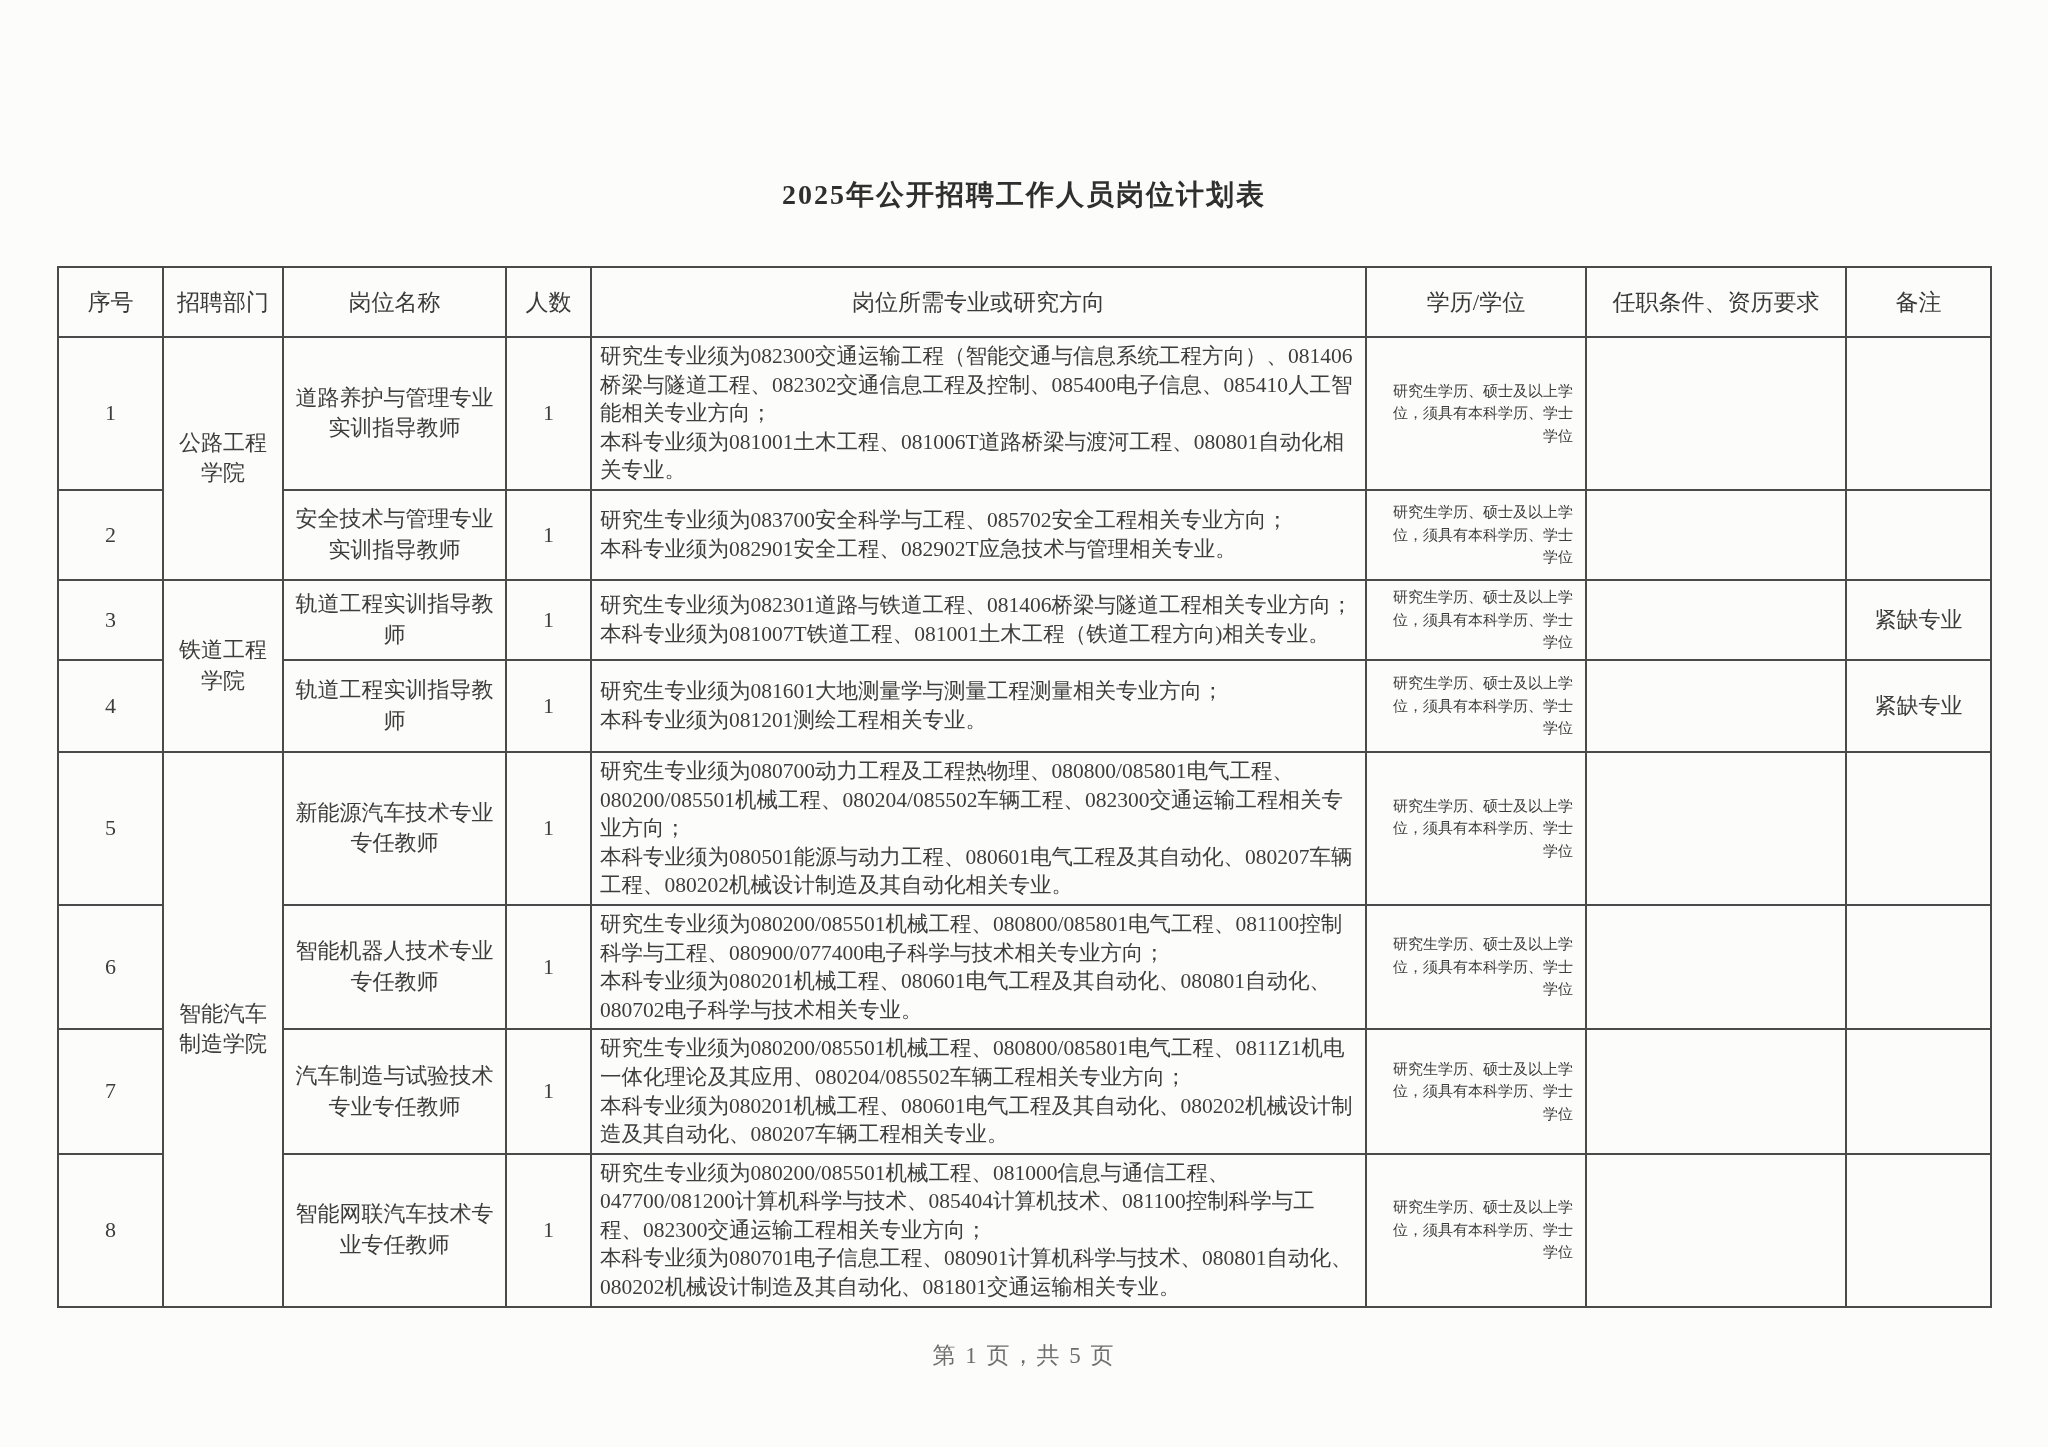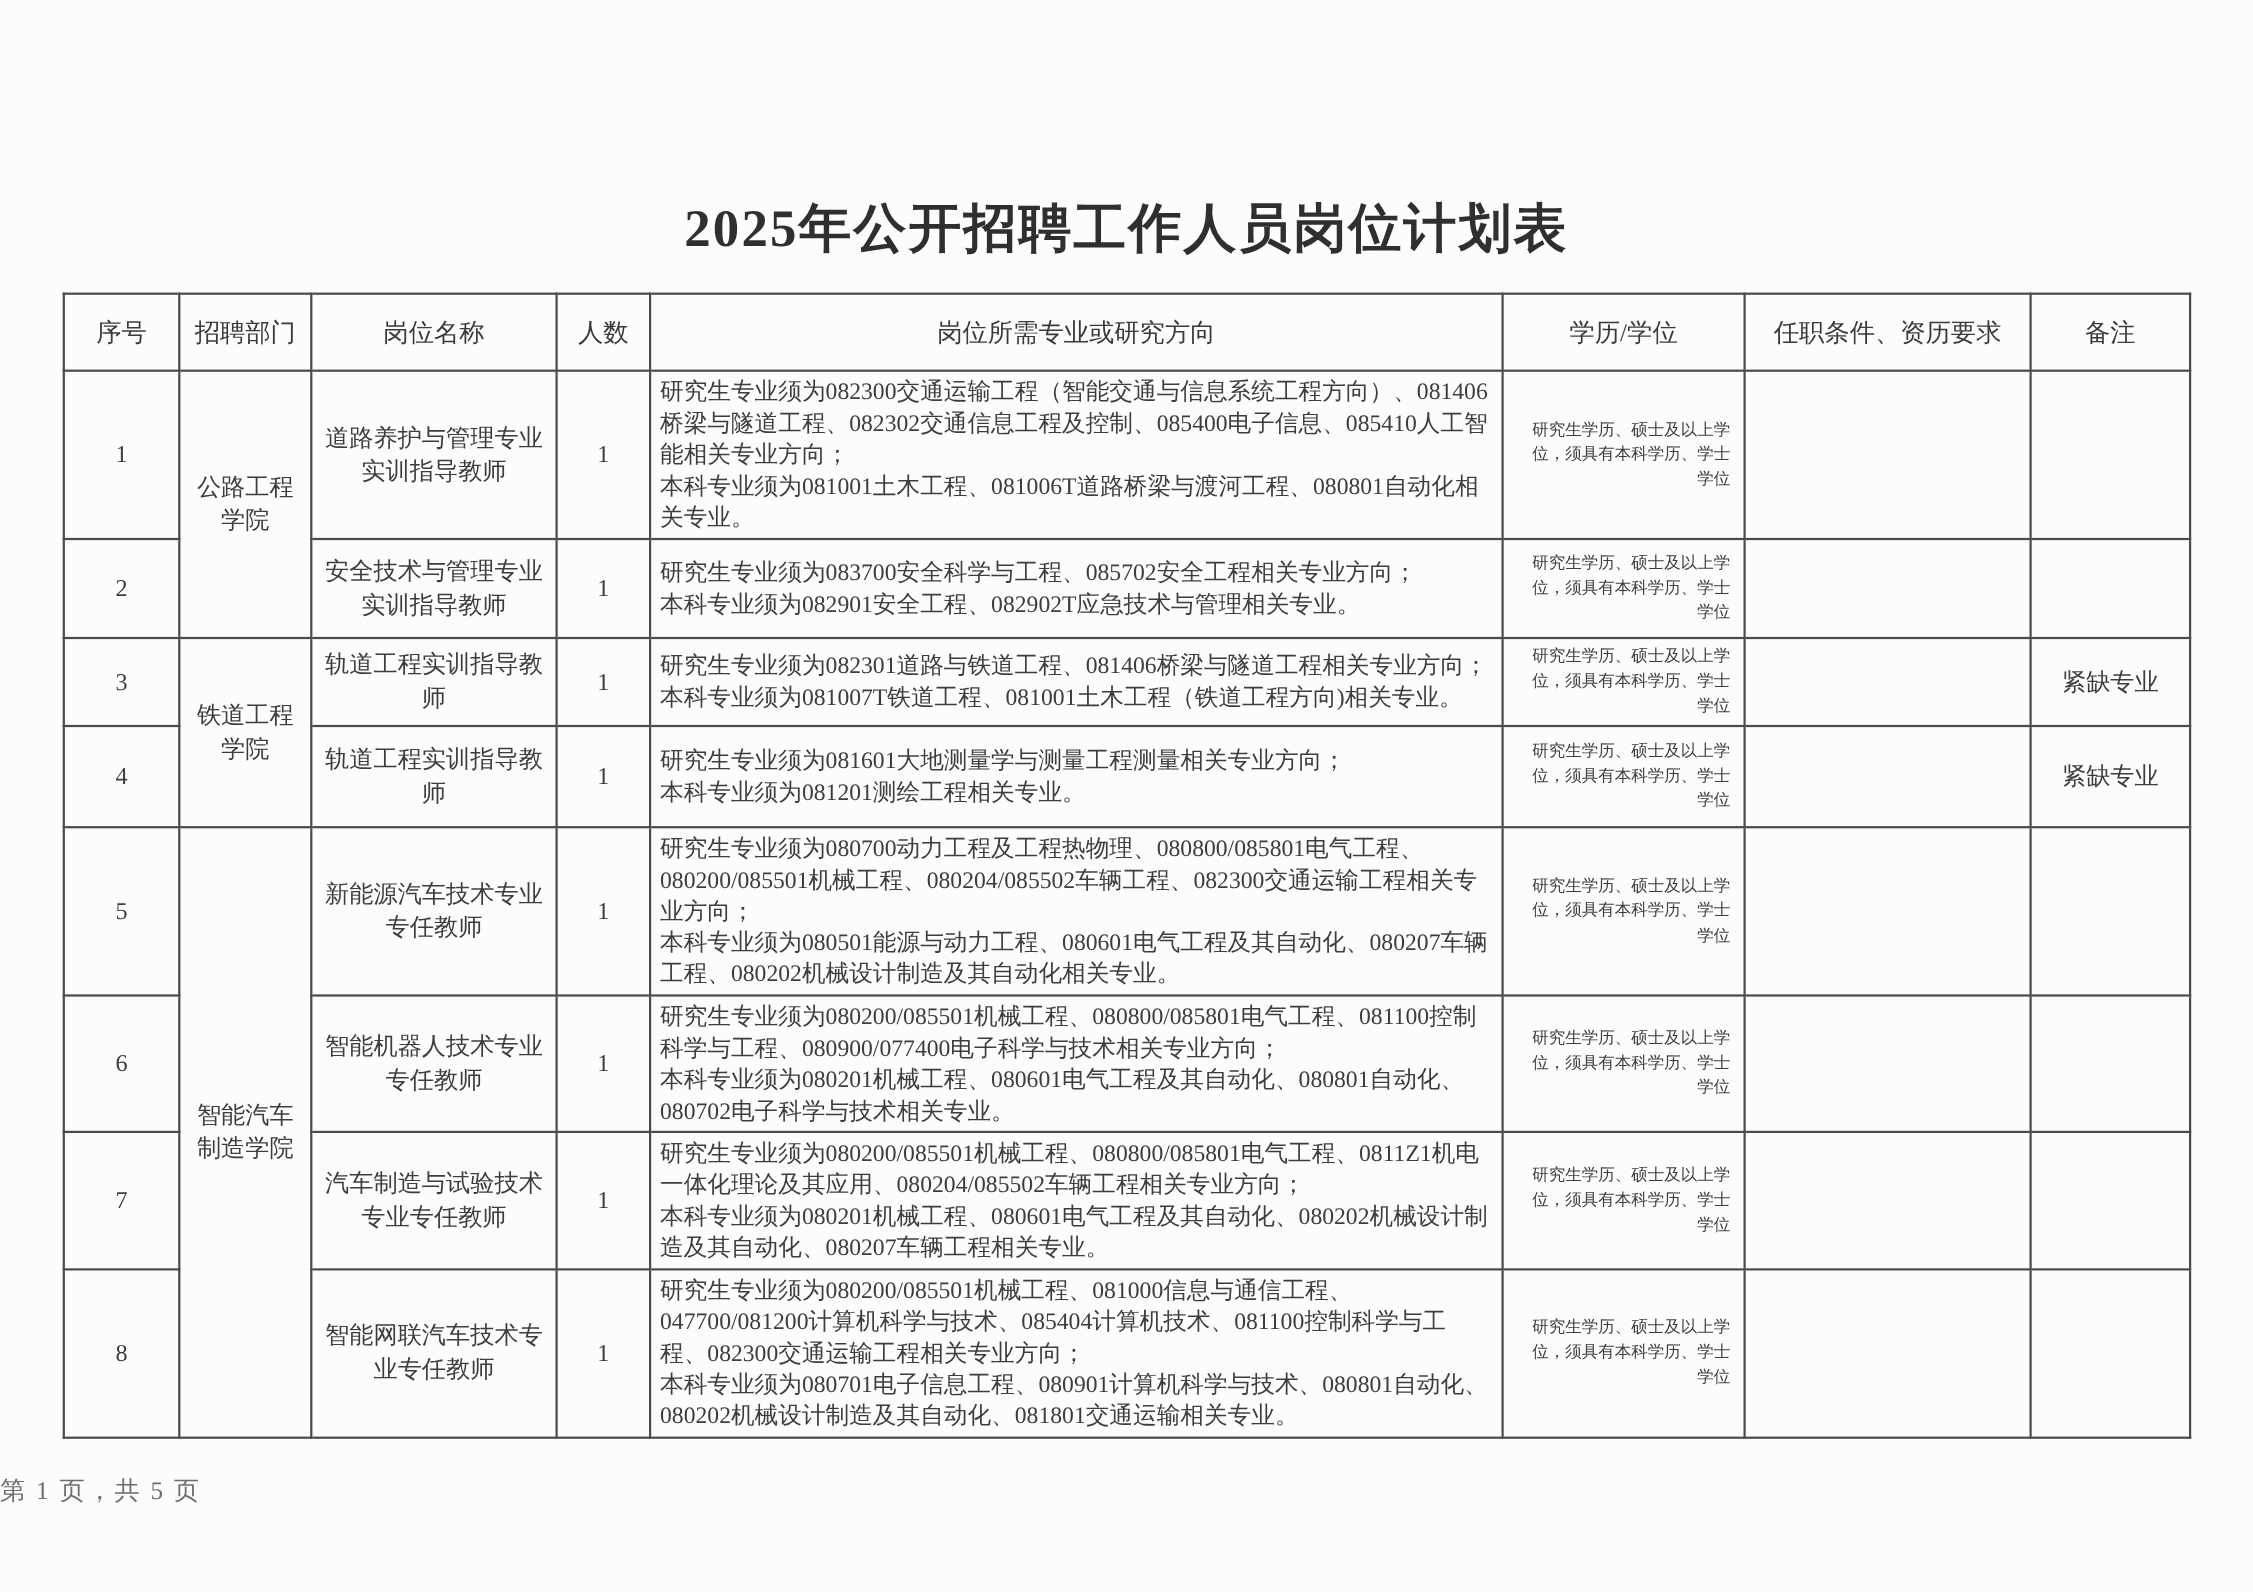--- a/index.html
+++ b/index.html
@@ -8,21 +8,21 @@
     background:#fcfcfa;
     font-family:"Liberation Serif", serif;
     color:#3d3d3d;
     position:relative;
     overflow:hidden;
   }
   .doc-title {
     position:absolute;
     top:176px; left:0; width:100%;
     text-align:center;
-    font-size:48px;
+    font-size:28px;
     font-weight:bold;
     color:#2f2f2f;
     letter-spacing:2px;
   }
   table.plan {
     position:absolute;
     top:266px; left:57px;
     width:1933px;
     border-collapse:collapse;
     table-layout:fixed;
@@ -66,20 +66,21 @@
   tr.r2  { height:90px; }
   tr.r3  { height:80px; }
   tr.r4  { height:92px; }
   tr.r5  { height:132px; }
   tr.r6  { height:116px; }
   tr.r7  { height:116px; }
   tr.r8  { height:142px; }
   .page-footer {
     position:absolute;
     top:1340px; left:0; width:100%;
+    text-align:center;
     font-size:23px;
     color:#6e6e6e;
     letter-spacing:2px;
   }
 </style>
 </head>
 <body>
 
 <div class="doc-title">2025年公开招聘工作人员岗位计划表</div>
 

